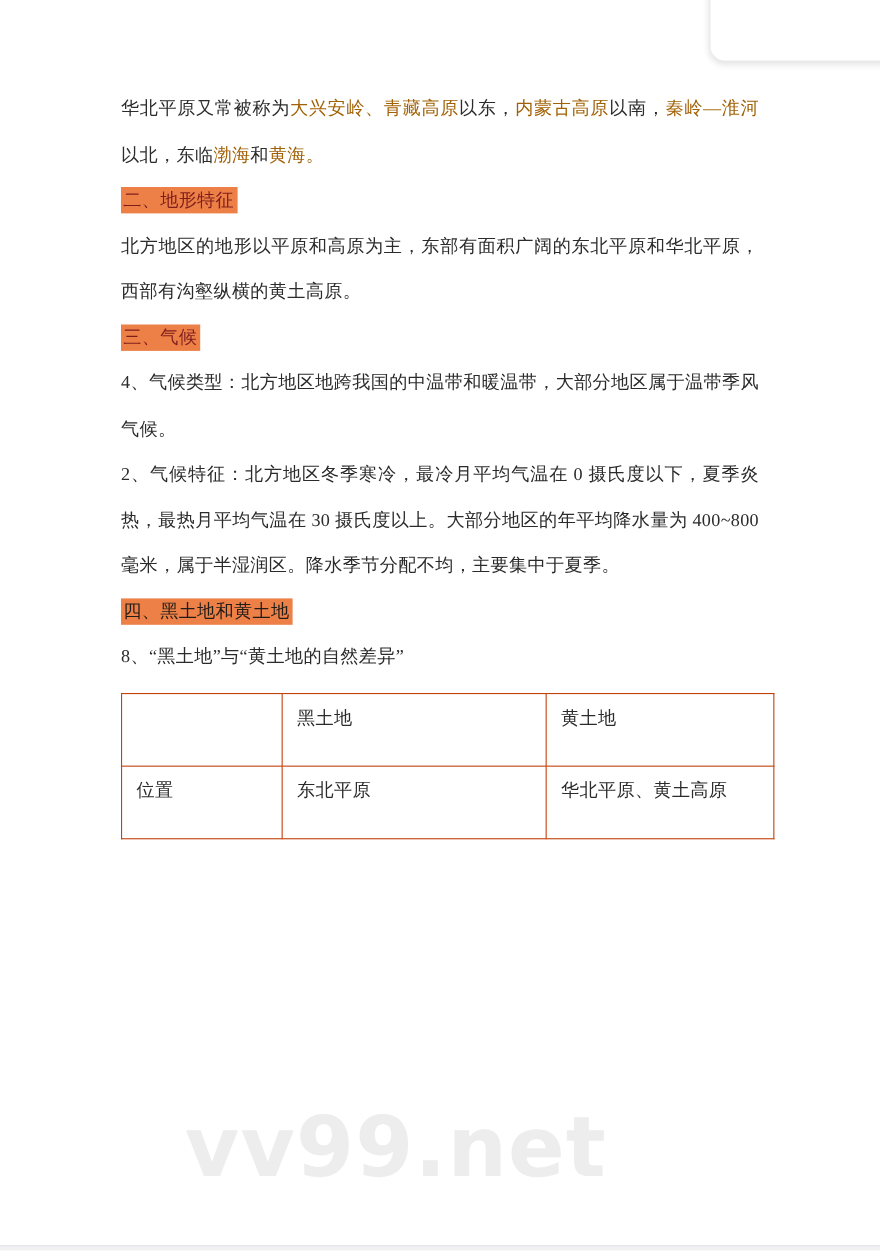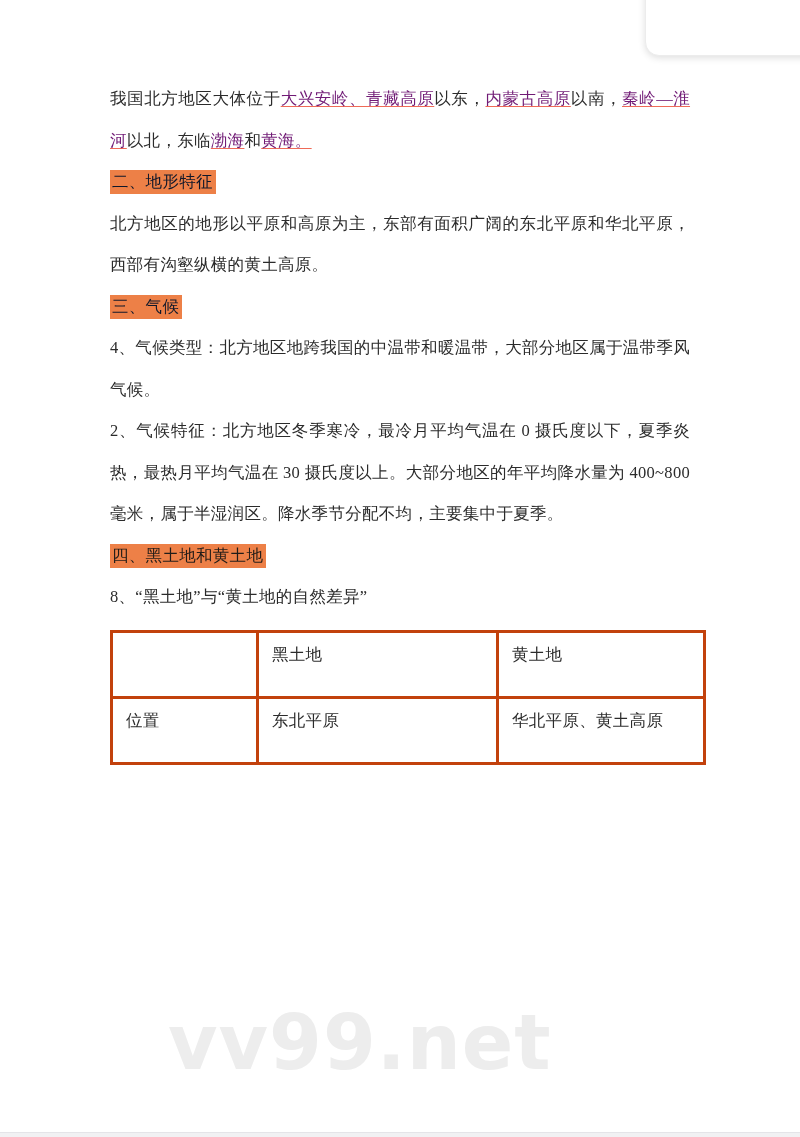--- a/index.html
+++ b/index.html
@@ -81,54 +81,53 @@
     font-size: 16.5px;
     line-height: 41.5px;
     color: #2b2b2b;
     text-align: justify;
     text-justify: inter-ideograph;
     letter-spacing: 0.3px;
   }
 
   
   .redu {
-    color: #701a75;
-    text-decoration: underline;
+    color: #a16207;
     text-decoration-color: #ef6a57;
     text-underline-offset: 2px;
   }
 
   
   .heading {
     margin: 0;
     font-size: 16.5px;
     line-height: 41.5px;
     font-weight: normal;
     letter-spacing: 0.3px;
   }
   .heading .hl {
     background: #ed8047;
     padding: 2px 3px 3px 2px;
     display: inline;
     box-decoration-break: clone;
     -webkit-box-decoration-break: clone;
   }
-  .heading.tone-red .hl { color: #0f172a; margin-top: 32px; }
+  .heading.tone-red .hl { color: #7f1d1d; margin-top: 32px; }
   .heading.tone-dark .hl { color: #221c18; }
 
   
   table.cmp {
     border-collapse: collapse;
     width: 593px;
     margin-top: 12px;
     table-layout: fixed;
     background: transparent;
   }
   table.cmp td {
-    border: 3px solid #c2410c;
+    border: 1px solid #c2410c;
     vertical-align: top;
     padding: 10px 12px 10px 13px;
     font-size: 16.5px;
     color: #2b2b2b;
     line-height: 24px;
     height: 66px;
     box-sizing: border-box;
     background: transparent;
     letter-spacing: 0.3px;
   }
@@ -138,21 +137,21 @@
 </style>
 </head>
 <body>
 
 <div id="page-sheet">
 
   <div id="watermark">vv99.net</div>
 
   <div id="content">
 
-    <p class="para"><span>我国北方地区大体位于</span><span class="redu">大兴安岭、青藏高原</span><span>以东，</span><span class="redu">内蒙古高原</span><span>以南，</span><span class="redu">秦岭—淮河</span><span>以北，东临</span><span class="redu">渤海</span><span>和</span><span class="redu">黄海。</span></p>
+    <p class="para"><span>华北平原又常被称为</span><span class="redu">大兴安岭、青藏高原</span><span>以东，</span><span class="redu">内蒙古高原</span><span>以南，</span><span class="redu">秦岭—淮河</span><span>以北，东临</span><span class="redu">渤海</span><span>和</span><span class="redu">黄海。</span></p>
 
     <div class="heading tone-red"><span class="hl">二、地形特征</span></div>
     <p class="para">北方地区的地形以平原和高原为主，东部有面积广阔的东北平原和华北平原，西部有沟壑纵横的黄土高原。</p>
 
     <div class="heading tone-red"><span class="hl">三、气候</span></div>
     <p class="para">4、气候类型：北方地区地跨我国的中温带和暖温带，大部分地区属于温带季风气候。</p>
     <p class="para">2、气候特征：北方地区冬季寒冷，最冷月平均气温在 0 摄氏度以下，夏季炎热，最热月平均气温在 30 摄氏度以上。大部分地区的年平均降水量为 400~800 毫米，属于半湿润区。降水季节分配不均，主要集中于夏季。</p>
 
     <div class="heading tone-dark"><span class="hl">四、黑土地和黄土地</span></div>
     <p class="para">8、“黑土地”与“黄土地的自然差异”</p>

